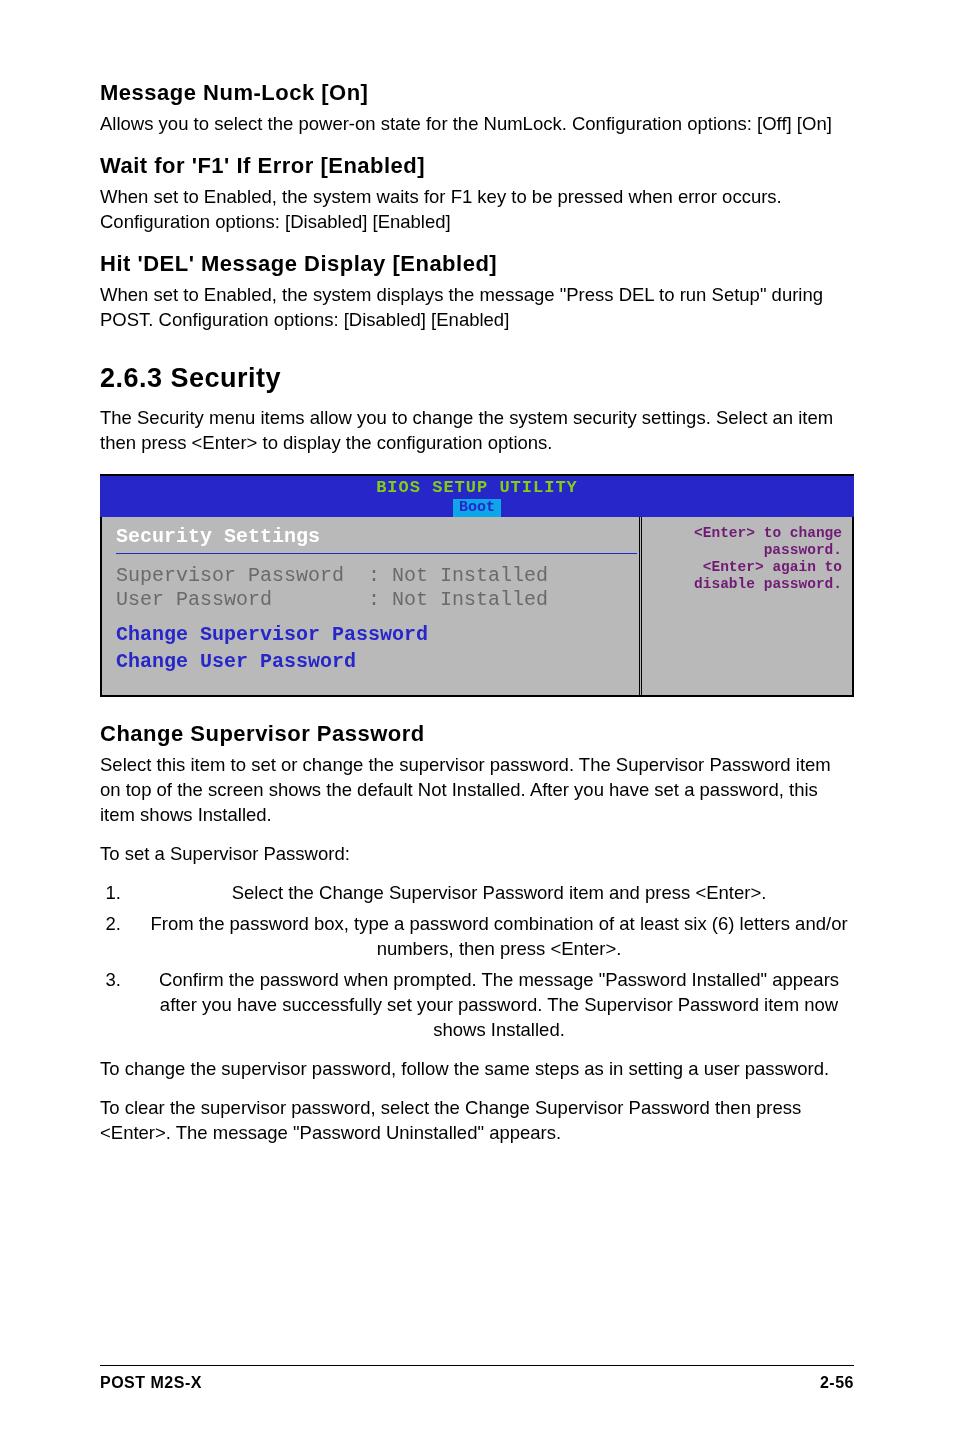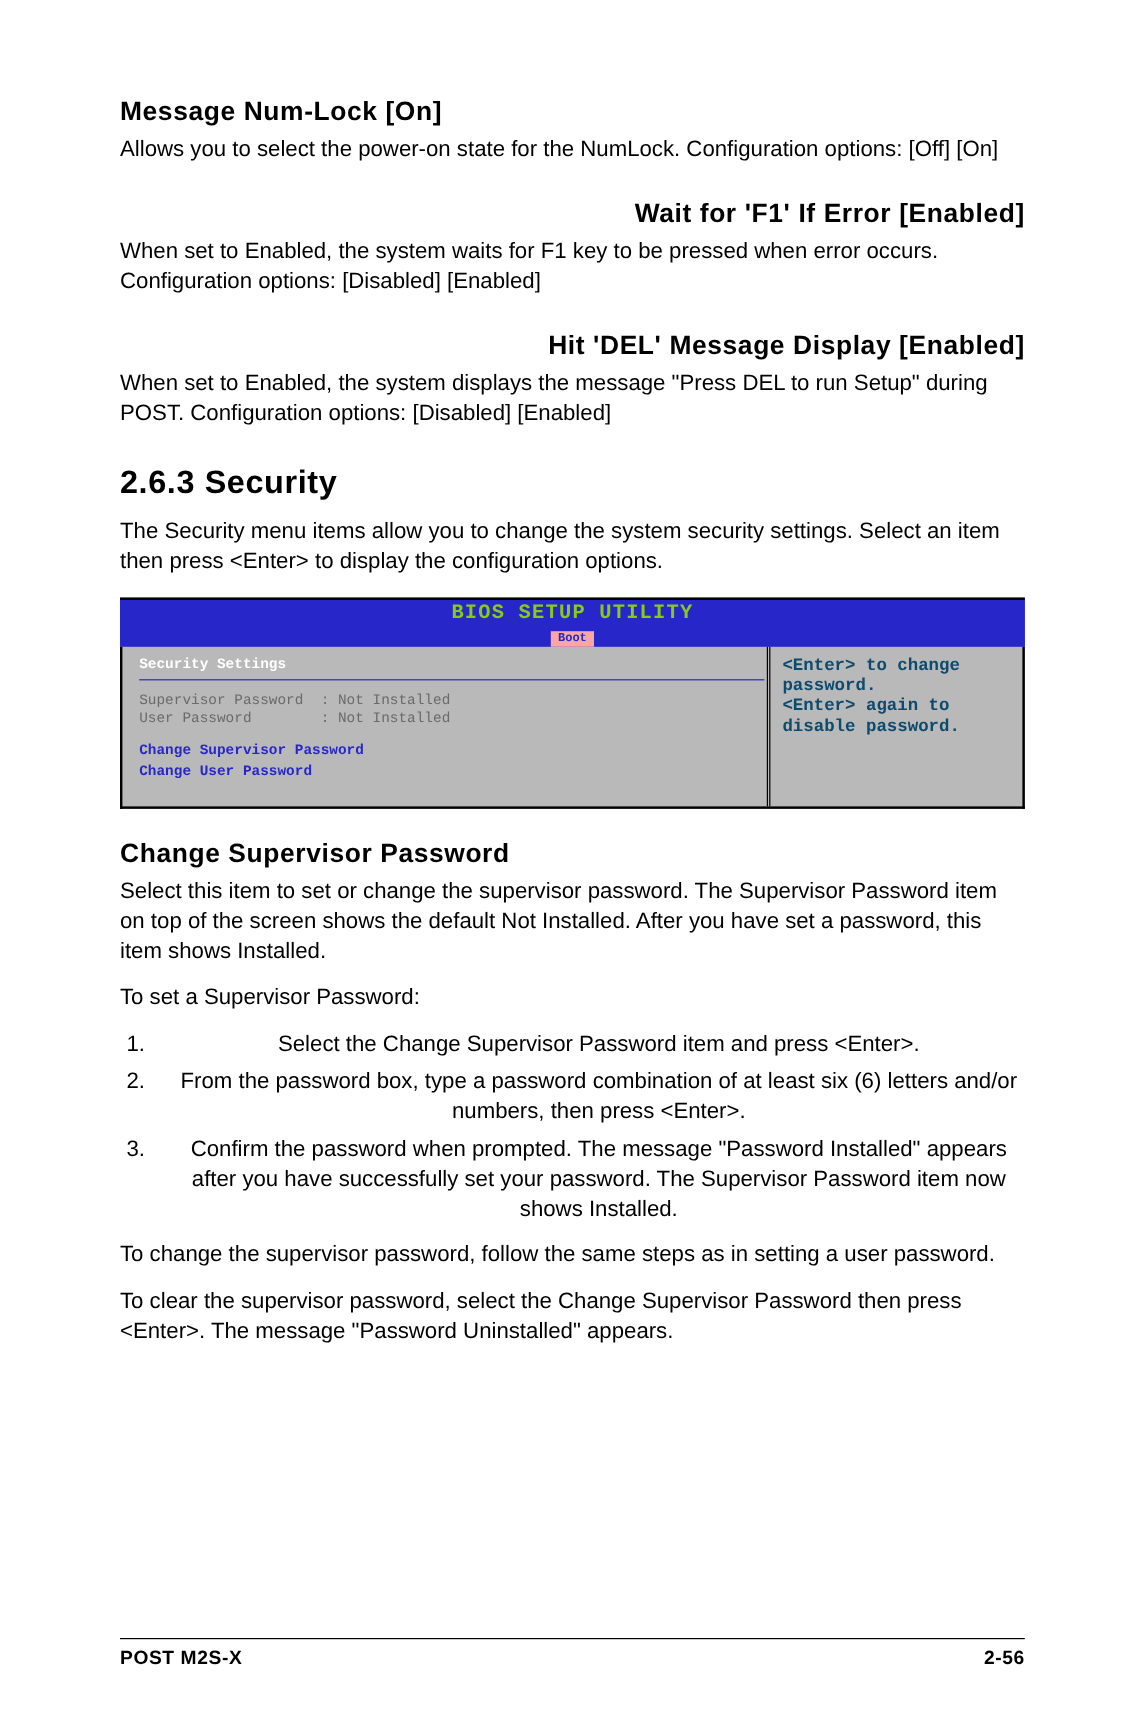--- a/index.html
+++ b/index.html
@@ -23,21 +23,21 @@
     font-size: 27px;
     margin-top: 30px;
     margin-bottom: 12px;
     letter-spacing: 0.5px;
   }
   .body-text {
     font-size: 18.5px;
     line-height: 1.35;
     margin-bottom: 14px;
   }
-  .section-gap { margin-top: 28px; text-align: right; }
+  .section-gap { margin-top: 16px; }
   ol {
     padding-left: 26px;
     margin-bottom: 14px;
   }
   ol li {
     font-size: 18.5px;
     line-height: 1.35;
     padding-left: 18px;
     margin-bottom: 6px;
     text-align: center;
@@ -54,50 +54,51 @@
   }
   .bios-title-text {
     color: #84cc16;
     font-family: Liberation Mono, monospace;
     font-weight: bold;
     font-size: 17px;
     letter-spacing: 1px;
   }
   .bios-tab {
     display: inline-block;
-    background: #fca5a5;
+    background: #0ea5e9;
     color: #2727c9;
     font-family: "Courier New", monospace;
     font-weight: bold;
-    font-size: 10px;
+    font-size: 15px;
     padding: 1px 6px;
     margin-top: -1px;
     line-height: 1.1;
   }
   .bios-content {
     display: flex;
     background: #b9b9b9;
     border: 2px solid #000;
     border-top: none;
   }
   .bios-left {
     flex: 1;
     padding: 8px 2px 22px 14px;
     font-family: "Courier New", monospace;
-    font-size: 12px;
+    font-size: 20px;
     color: #2727c9;
     border-right: 3px double #000;
   }
   .bios-right {
     width: 210px;
     padding: 8px 10px 22px 10px;
     font-family: "Courier New", monospace;
     font-weight: bold;
     font-size: 14.5px;
-    color: #0c4a6e;
+    color: #701a75;
+    text-align: right;
   }
   .bios-sec-title {
     color: #fff;
     font-weight: bold;
     border-bottom: 1px solid #2727c9;
     padding-bottom: 5px;
     margin-bottom: 10px;
   }
   .bios-gray-line {
     color: #6a6a6a;

